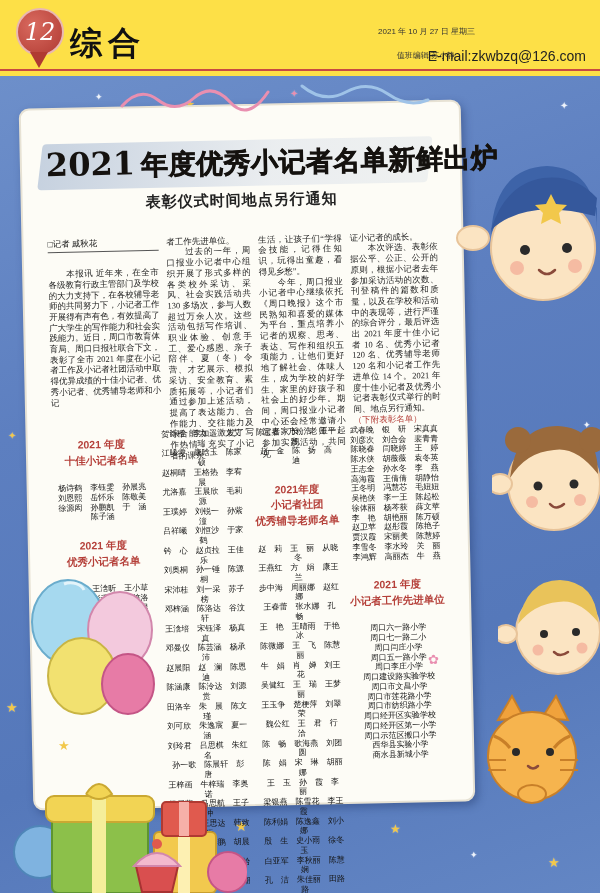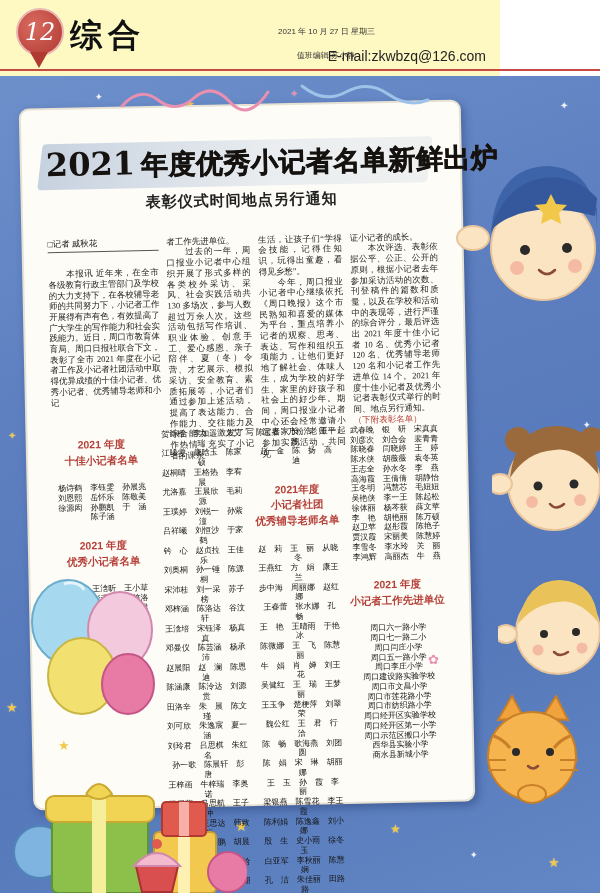--- a/index.html
+++ b/index.html
@@ -1,28 +1,28 @@
 <!DOCTYPE html>
 <html><head>
 <meta charset="utf-8">
 <style>
   html,body{margin:0;padding:0;background:#888;}
   #page{position:relative;width:600px;height:893px;background:#fff;overflow:hidden;
         font-family:"Liberation Serif",serif;}
 
   
-  #hdr{position:absolute;left:0;top:0;width:500px;height:76px;background:#fef9c3;z-index:20;}
+  #hdr{position:absolute;left:0;top:0;width:600px;height:76px;background:#fde047;z-index:20;}
   #hdr .rule{position:absolute;left:0;top:69px;width:600px;height:2px;background:#c84a42;}
   #pin{position:absolute;left:16px;top:8px;width:44px;height:44px;border-radius:50%;
        background:radial-gradient(circle at 35% 35%,#d96a5f,#b03a32);border:2px solid #e9b8b2;
        color:#fff;text-align:center;line-height:44px;font-size:24px;font-style:italic;
        font-family:"DejaVu Serif",serif;}
   #pin-tip{position:absolute;left:30px;top:52px;width:0;height:0;border-left:9px solid transparent;
        border-right:9px solid transparent;border-top:16px solid #b03a32;}
-  #section-name{position:absolute;left:70px;top:14px;font-size:32px;font-weight:900;color:#111;
+  #section-name{position:absolute;left:70px;top:22px;font-size:32px;font-weight:900;color:#111;
        font-family:"Liberation Serif",serif;letter-spacing:6px;}
   #hdr-date{position:absolute;right:125px;top:26px;font-size:8px;color:#333;
        font-family:"Liberation Sans",sans-serif;margin-left:36px;}
   #masthead{position:absolute;right:14px;top:14px;font-size:24px;font-weight:900;color:#c2332c;
        font-style:italic;letter-spacing:1px;font-family:"Liberation Serif",serif;}
   #hdr-editor{position:absolute;right:145px;top:50px;font-size:8px;color:#333;
        font-family:"Liberation Sans",sans-serif;}
   #hdr-mail{position:absolute;right:14px;top:48px;font-size:14px;color:#222;
        font-family:"Liberation Sans",sans-serif;}
 

